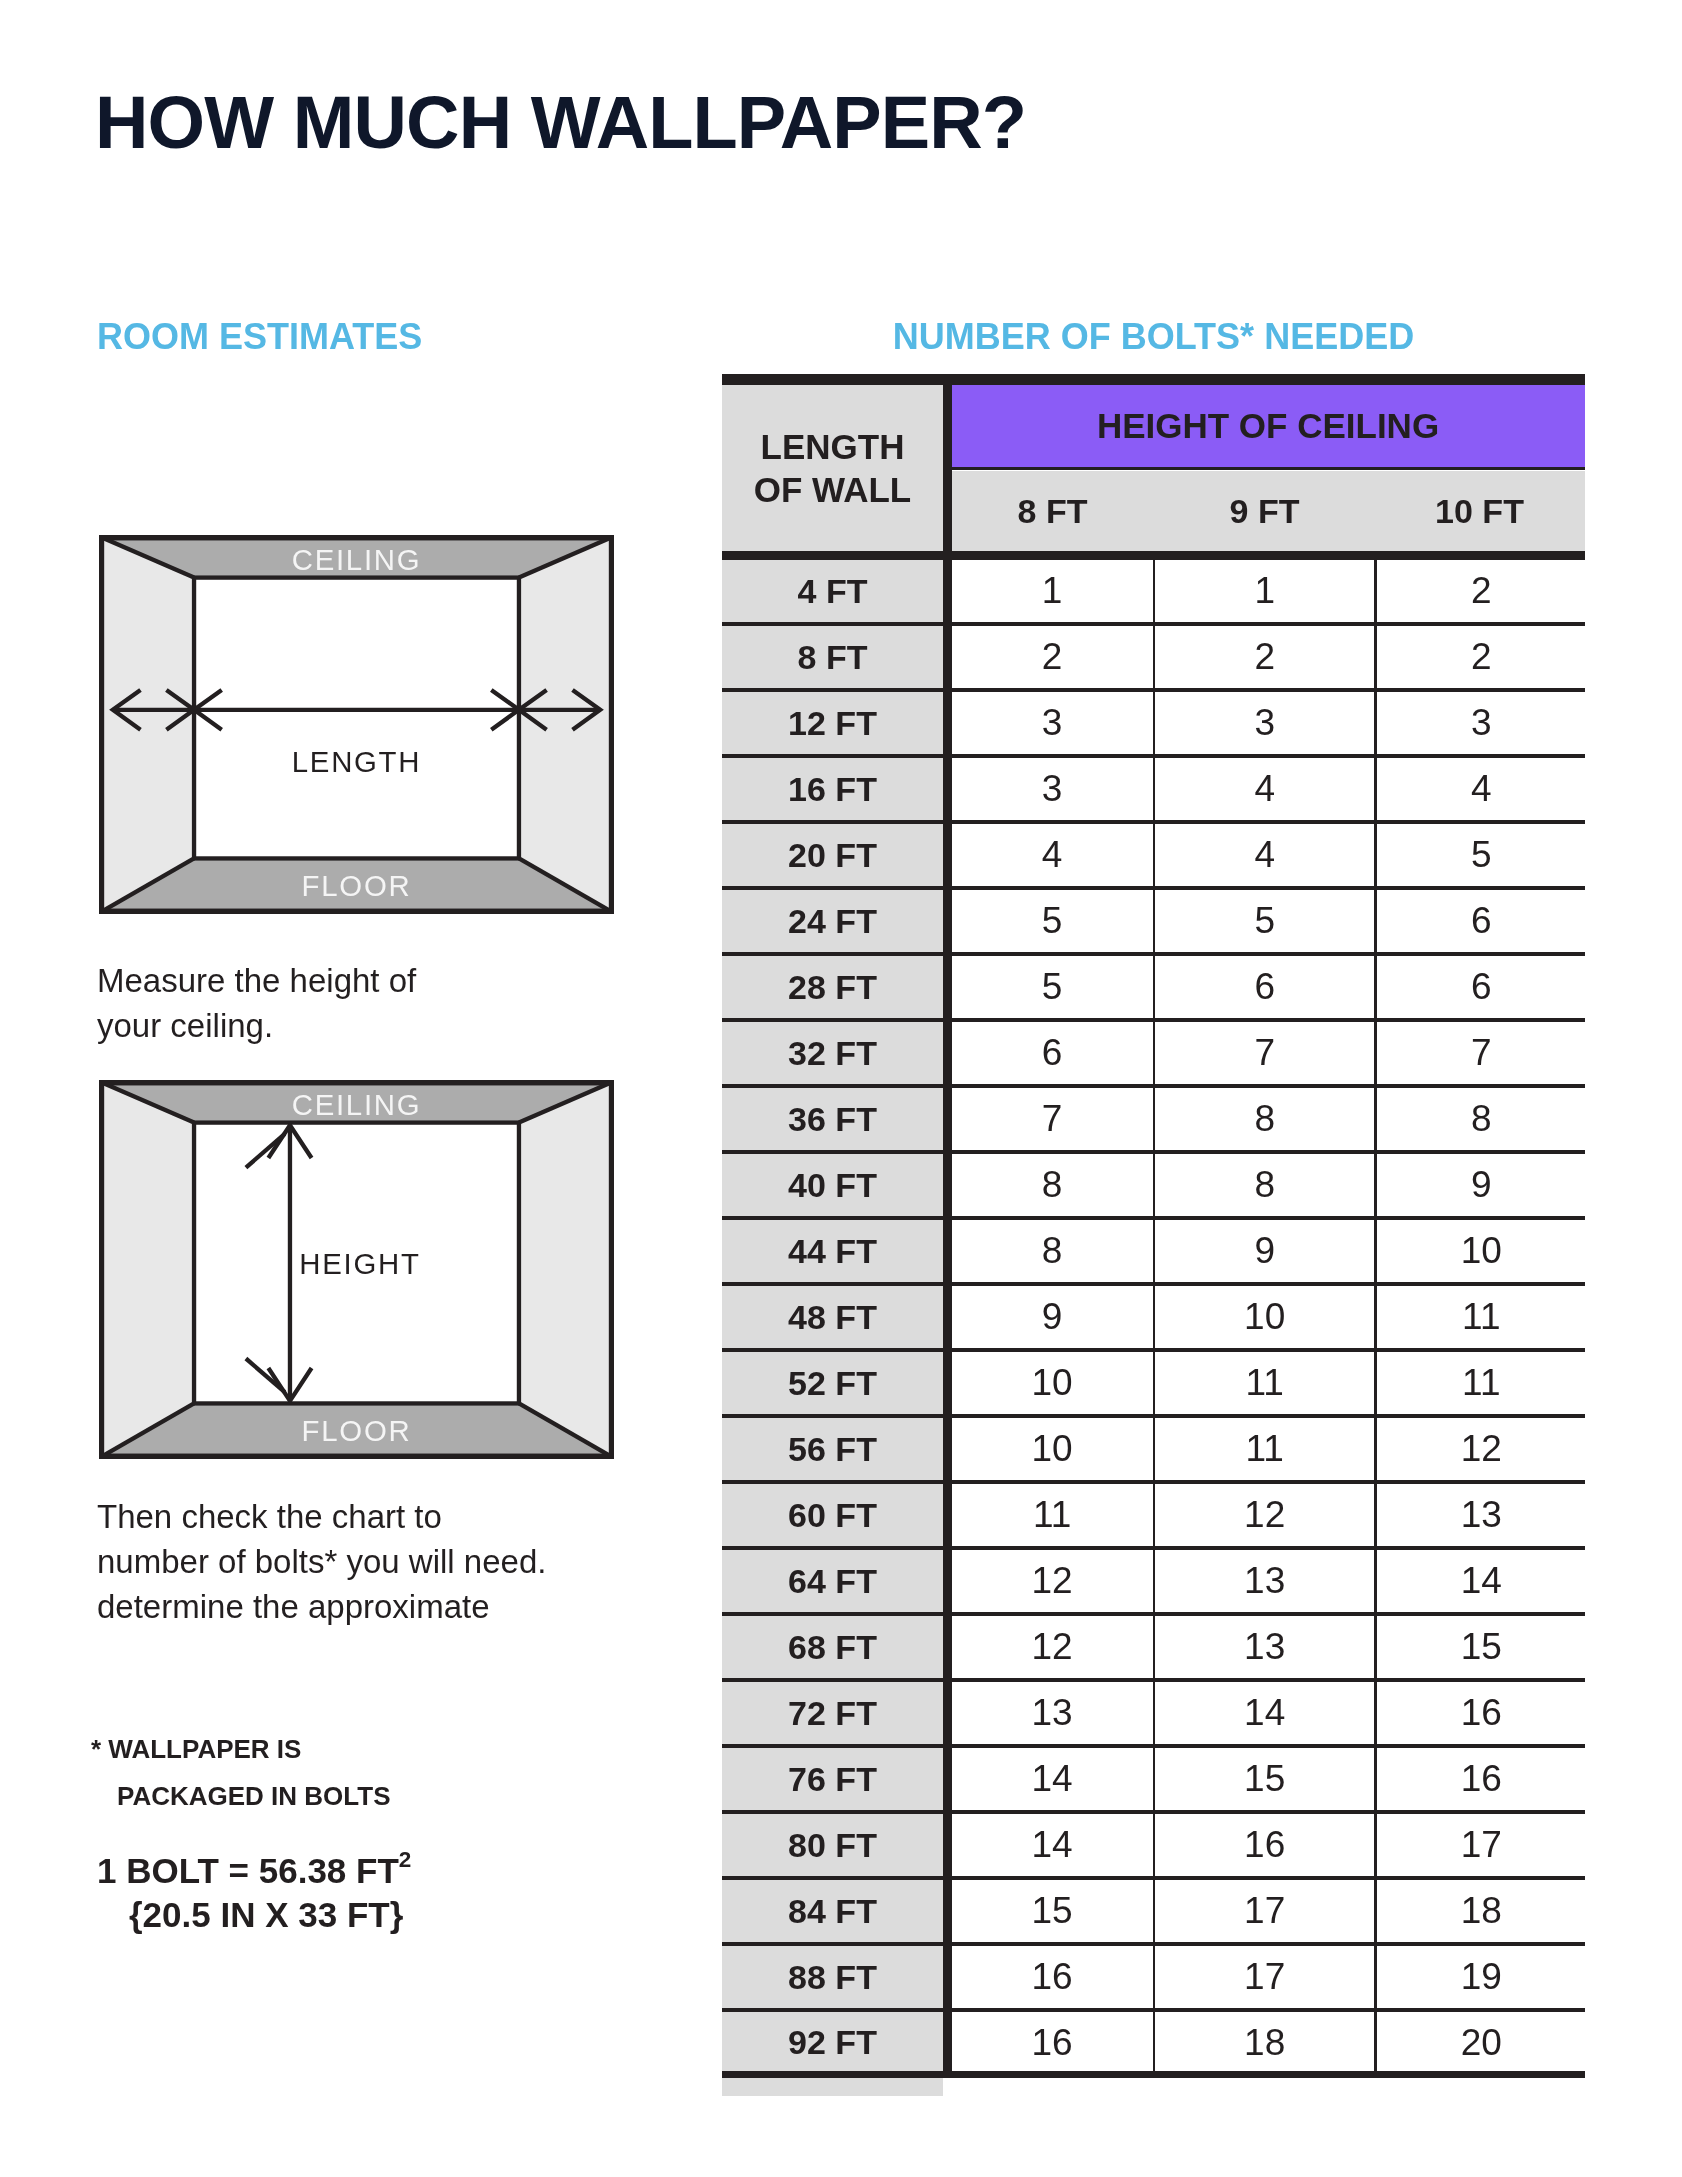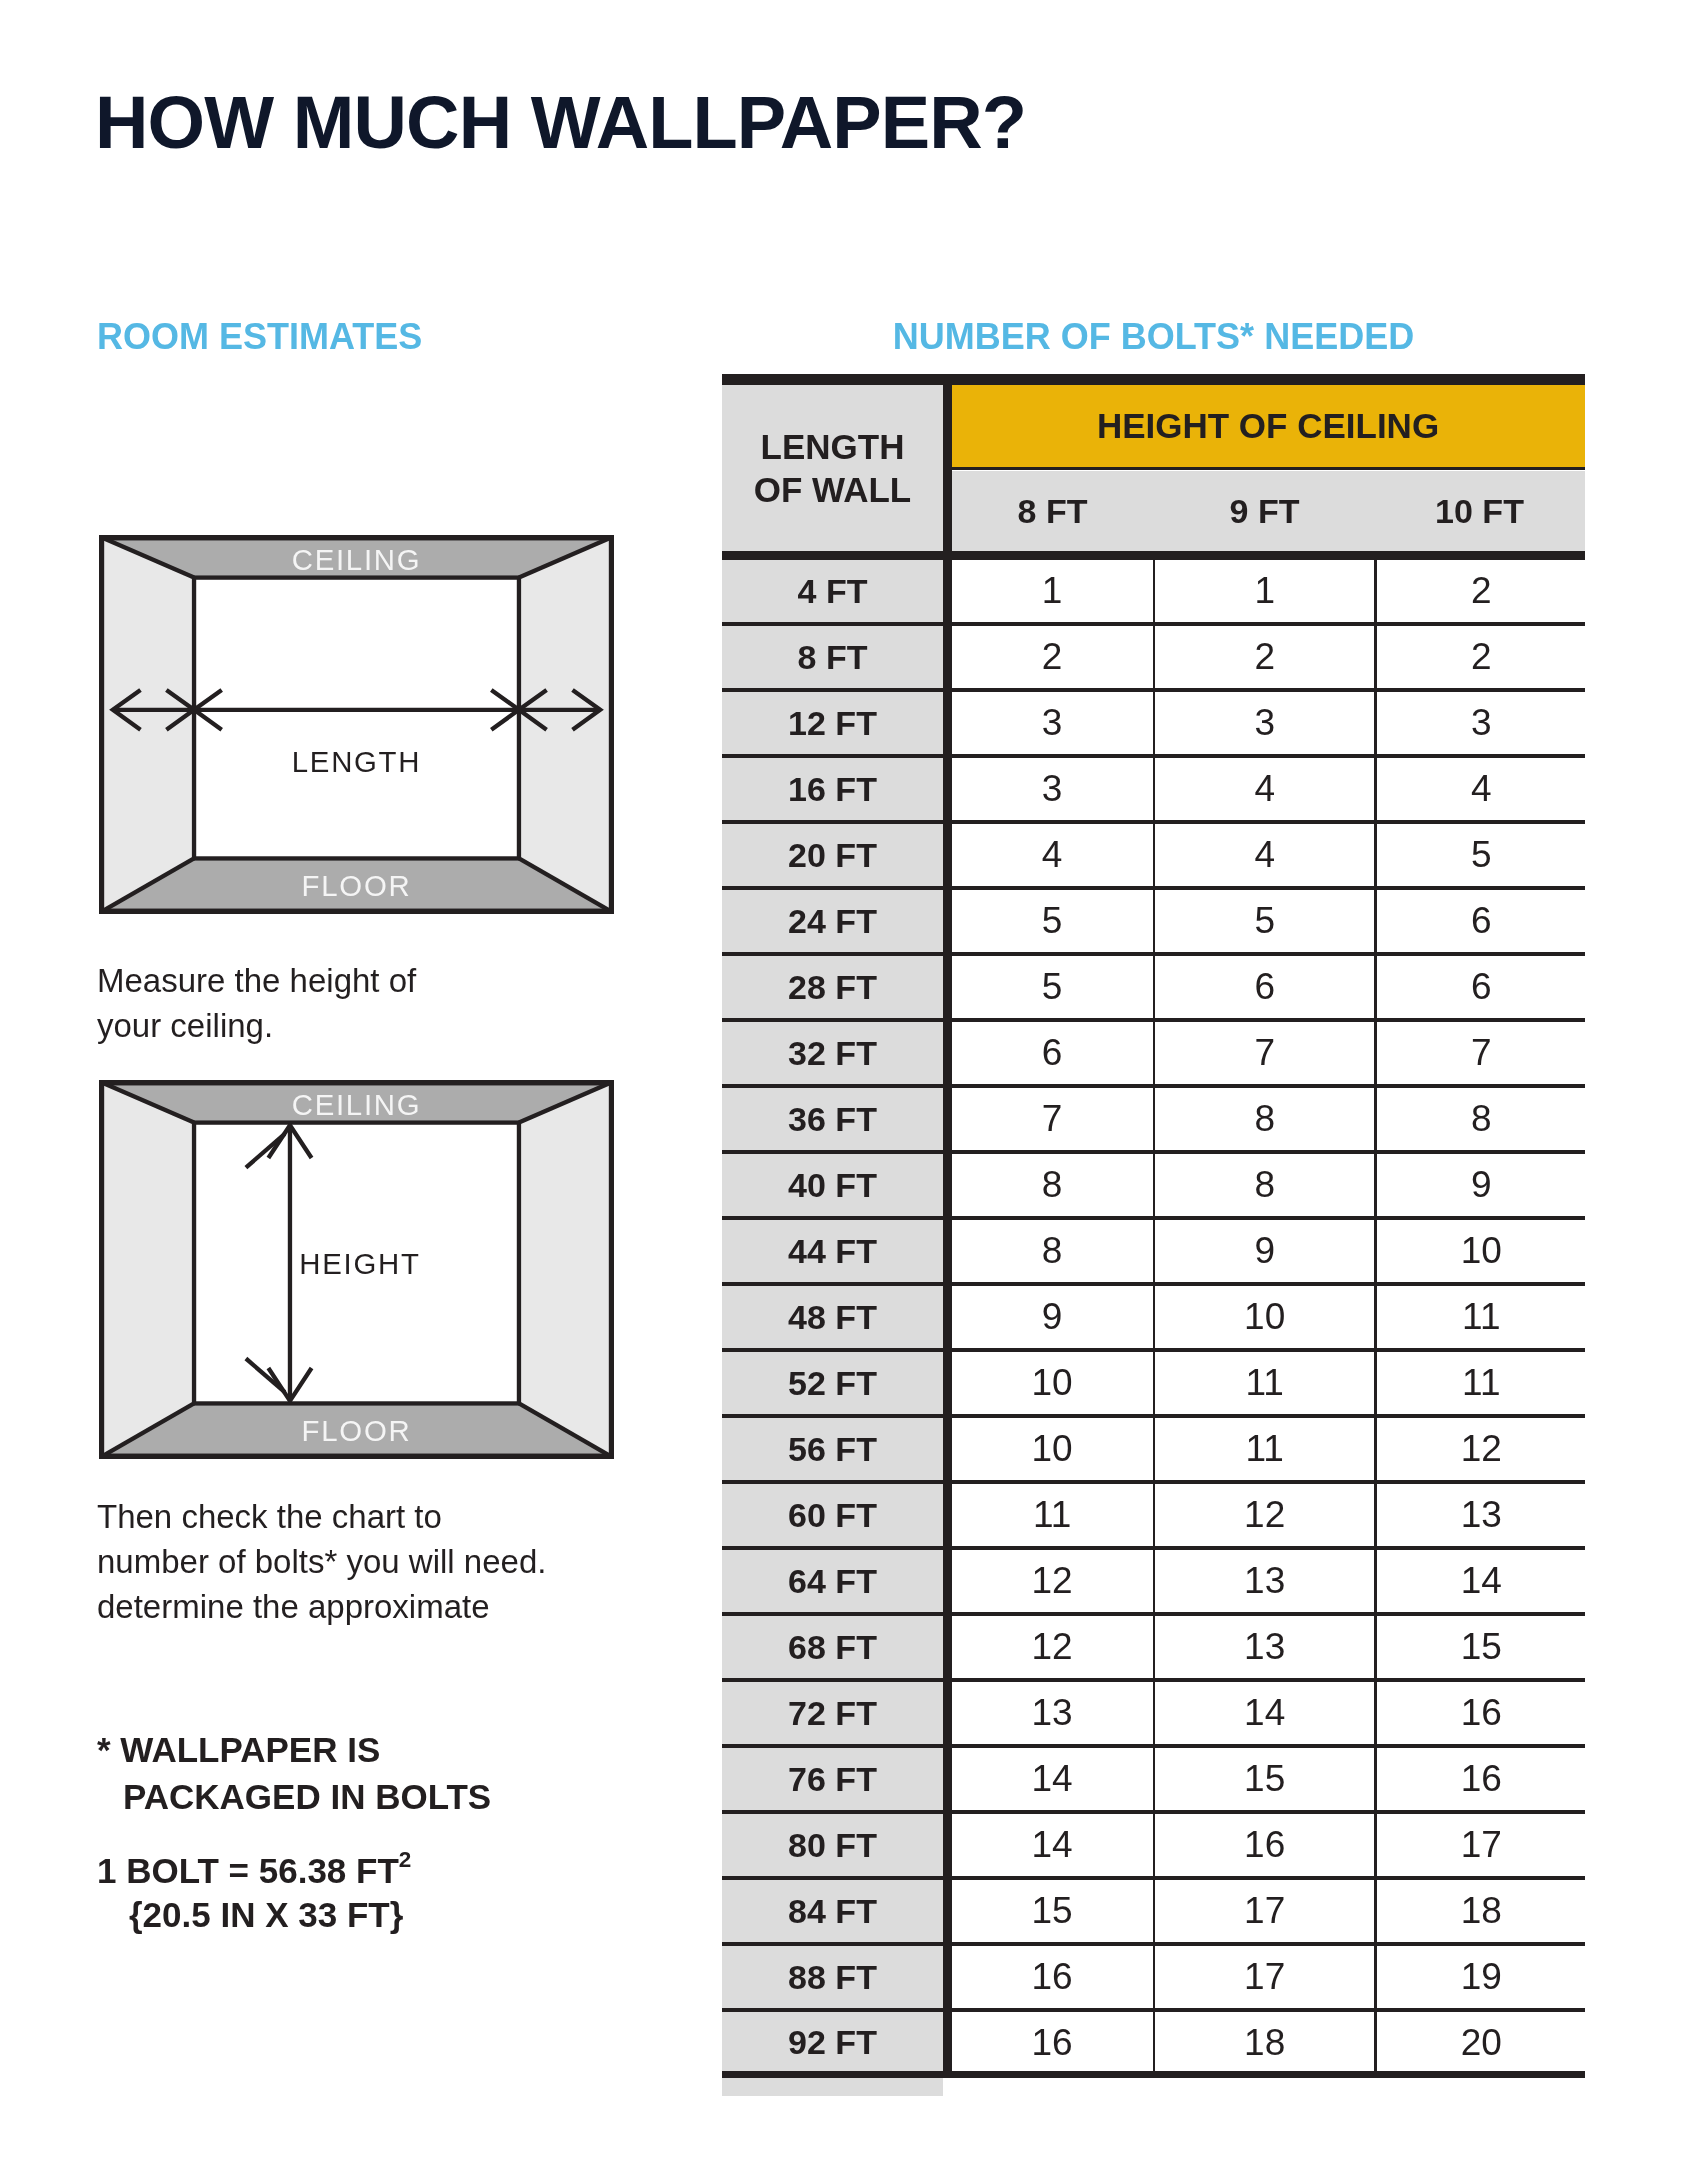--- a/index.html
+++ b/index.html
@@ -16,40 +16,40 @@
   .section-heading{
     font-size:36px;font-weight:bold;color:#55B8E4;white-space:nowrap;
   }
   .room-estimates{left:97px;top:316px;}
   .bolts-heading{left:722px;top:316px;width:863px;text-align:center;}
   
   .para{font-size:33px;line-height:45px;color:#231F20;}
   .para1{left:97px;top:396px;}
   .para2{left:97px;top:958px;}
   .para3{left:97px;top:1494px;}
-  .footnote{left:97px;top:1726px;font-size:35px;line-height:47px;font-weight:bold;}
+  .footnote{left:91px;top:1726px;font-size:26px;line-height:47px;font-weight:bold;}
   .footnote .indent{padding-left:26px;}
   .bolt-eq{left:97px;top:1847px;font-size:35px;font-weight:bold;}
   .bolt-eq .sup{font-size:22.5px;vertical-align:15.6px;}
   .bolt-dims{left:97px;top:1895px;font-size:35px;font-weight:bold;margin-left:32px;}
   
   .diagram1{left:99px;top:535px;}
   .diagram2{left:99px;top:1080px;}
   svg text{font-family:"Liberation Sans", sans-serif;}
   
   .bolts-table{left:722px;top:374px;width:863px;height:1722px;}
   .t-topbar{position:absolute;left:0;top:0;width:863px;height:11.2px;background:#231F20;}
   .t-header{position:absolute;left:0;top:11.2px;width:863px;height:166px;}
   .hcell-left{
     position:absolute;left:0;top:0;width:221px;height:166px;background:#DCDCDC;
     display:flex;flex-direction:column;align-items:center;justify-content:center;
     font-size:35px;font-weight:bold;line-height:43px;text-align:center;
   }
   .hcell-hoc{
-    position:absolute;left:229px;top:0;width:634px;height:82px;background:#eab308;
+    position:absolute;left:229px;top:0;width:634px;height:82px;background:#8b5cf6;
     border-bottom:3.5px solid #231F20;box-sizing:content-box;
     display:flex;align-items:center;justify-content:center;
     font-size:35px;font-weight:bold;
   }
   .sub-row{
     position:absolute;left:229px;top:86px;width:634px;height:80px;background:#DCDCDC;
     display:grid;grid-template-columns:203px 221px 209px;
   }
   .sub-row .sub-cell{
     display:flex;align-items:center;justify-content:center;

